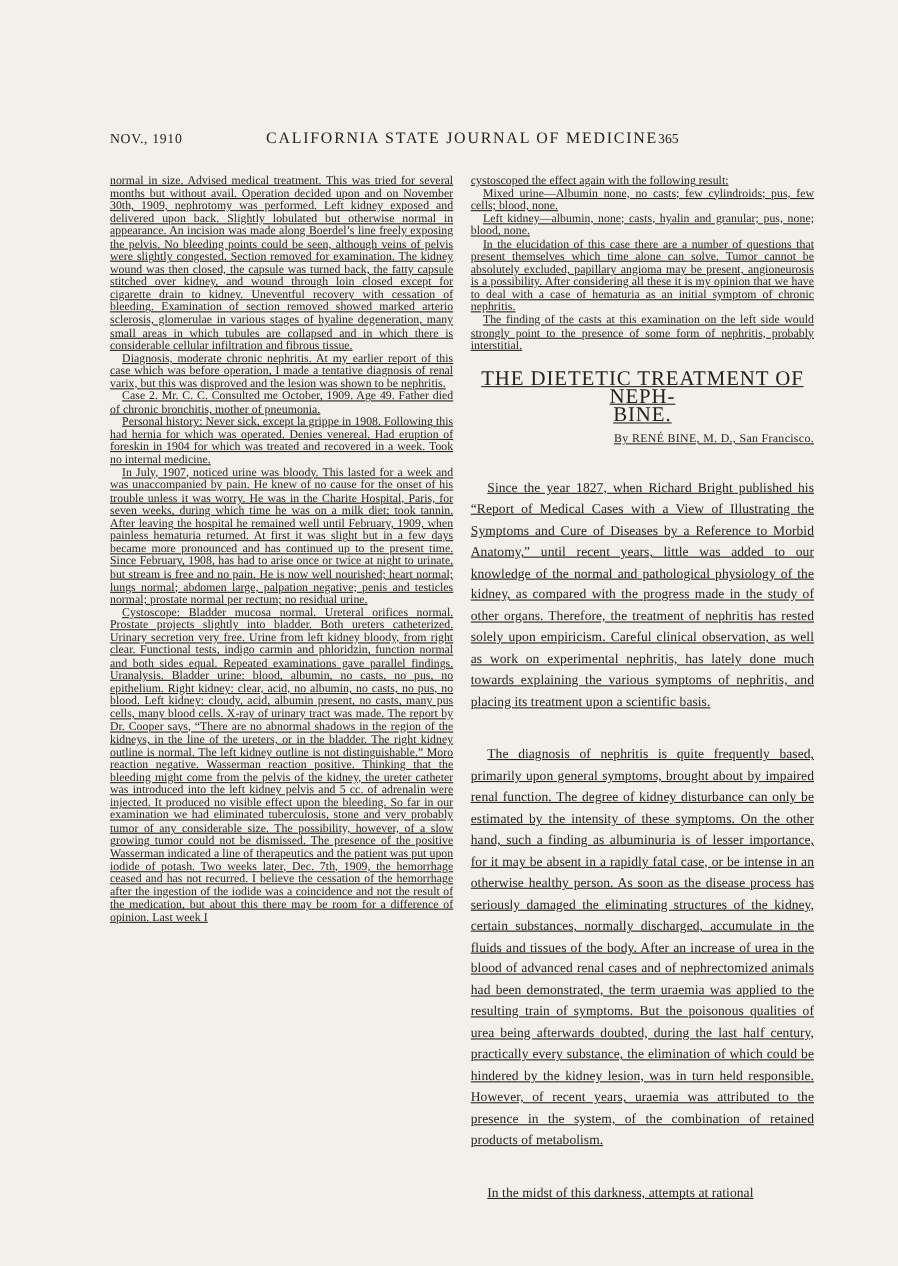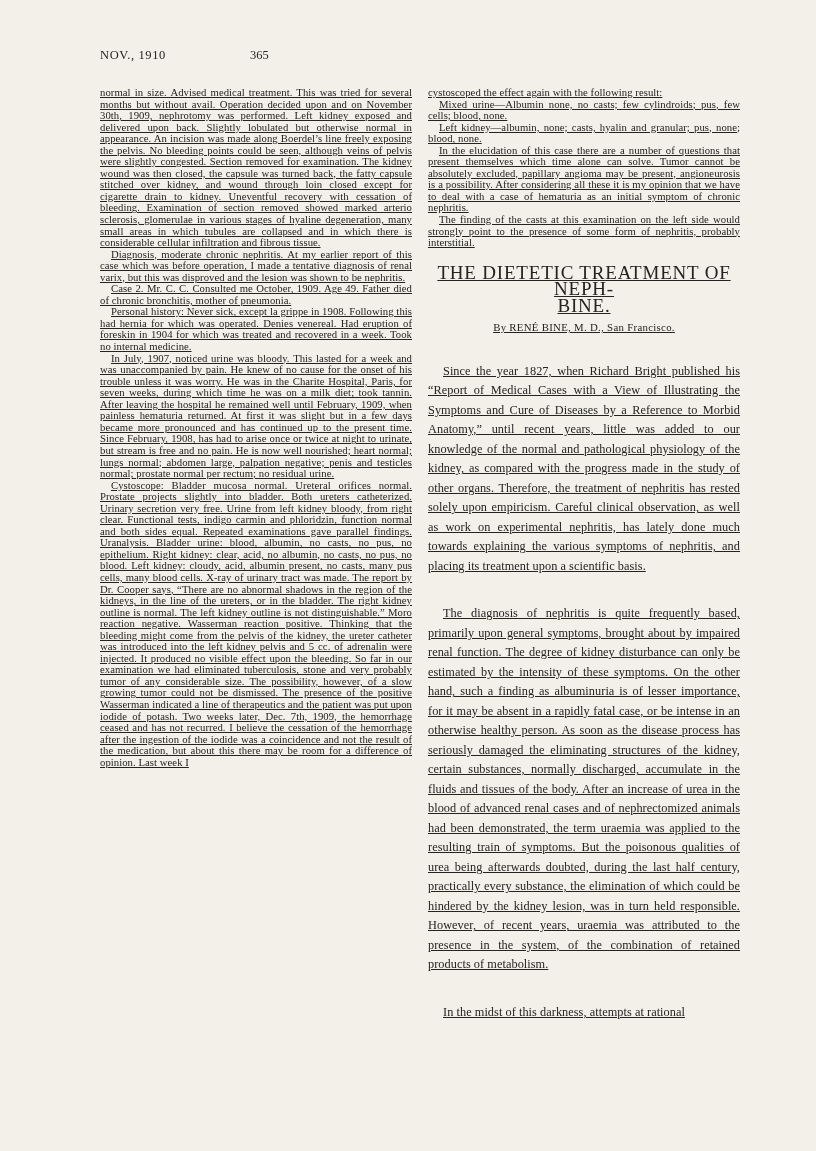--- a/index.html
+++ b/index.html
@@ -12,21 +12,21 @@
     background: #f2f0e9;
   }
   body {
     font-family: "Liberation Serif", "DejaVu Serif", serif;
     color: #242322;
   }
   .page {
     box-sizing: border-box;
     width: 816px;
     height: 1151px;
-    padding: 48px 76px 0 100px;
+    padding: 118px 76px 0 100px;
   }
   .page-header {
     display: flex;
     align-items: baseline;
     border-bottom: none;
   }
   .hdr-date {
     width: 150px;
     font-size: 12.5px;
     letter-spacing: 0.6px;
@@ -67,40 +67,41 @@
   }
   .article-title {
     margin: 16px 0 8px 0;
     text-align: center;
     font-size: 19px;
     line-height: 16.5px;
     font-weight: normal;
     letter-spacing: 0.8px;
   }
   .byline {
-    text-align: center;
+    text-align: right;
     font-size: 10.8px;
     margin: 0 0 10px 0;
     letter-spacing: 0.3px;
   }
   .col p.article-p {
     font-size: 12.3px;
     line-height: 19.5px;
     text-indent: 15px;
     letter-spacing: 0.05px;
     margin-top: 28px;
   }
 </style>
 </head>
 <body>
 
 <div class="page">
 
   <header class="page-header">
     <span class="hdr-date">NOV., 1910</span>
+    <span class="hdr-title">CALIFORNIA STATE JOURNAL OF MEDICINE</span>
     <span class="hdr-page">365</span>
   </header>
 
   <div class="columns">
 
     <div class="col">
       <p class="noindent">normal in size. Advised medical treatment. This was tried for several months but without avail. Operation decided upon and on November 30th, 1909, nephrotomy was performed. Left kidney exposed and delivered upon back. Slightly lobulated but otherwise normal in appearance. An incision was made along Boerdel’s line freely exposing the pelvis. No bleeding points could be seen, although veins of pelvis were slightly congested. Section removed for examination. The kidney wound was then closed, the capsule was turned back, the fatty capsule stitched over kidney, and wound through loin closed except for cigarette drain to kidney. Uneventful recovery with cessation of bleeding. Examination of section removed showed marked arterio sclerosis, glomerulae in various stages of hyaline degeneration, many small areas in which tubules are collapsed and in which there is considerable cellular infiltration and fibrous tissue.</p>
       <p>Diagnosis, moderate chronic nephritis. At my earlier report of this case which was before operation, I made a tentative diagnosis of renal varix, but this was disproved and the lesion was shown to be nephritis.</p>
       <p>Case 2. Mr. C. C. Consulted me October, 1909. Age 49. Father died of chronic bronchitis, mother of pneumonia.</p>
       <p>Personal history: Never sick, except la grippe in 1908. Following this had hernia for which was operated. Denies venereal. Had eruption of foreskin in 1904 for which was treated and recovered in a week. Took no internal medicine.</p>

